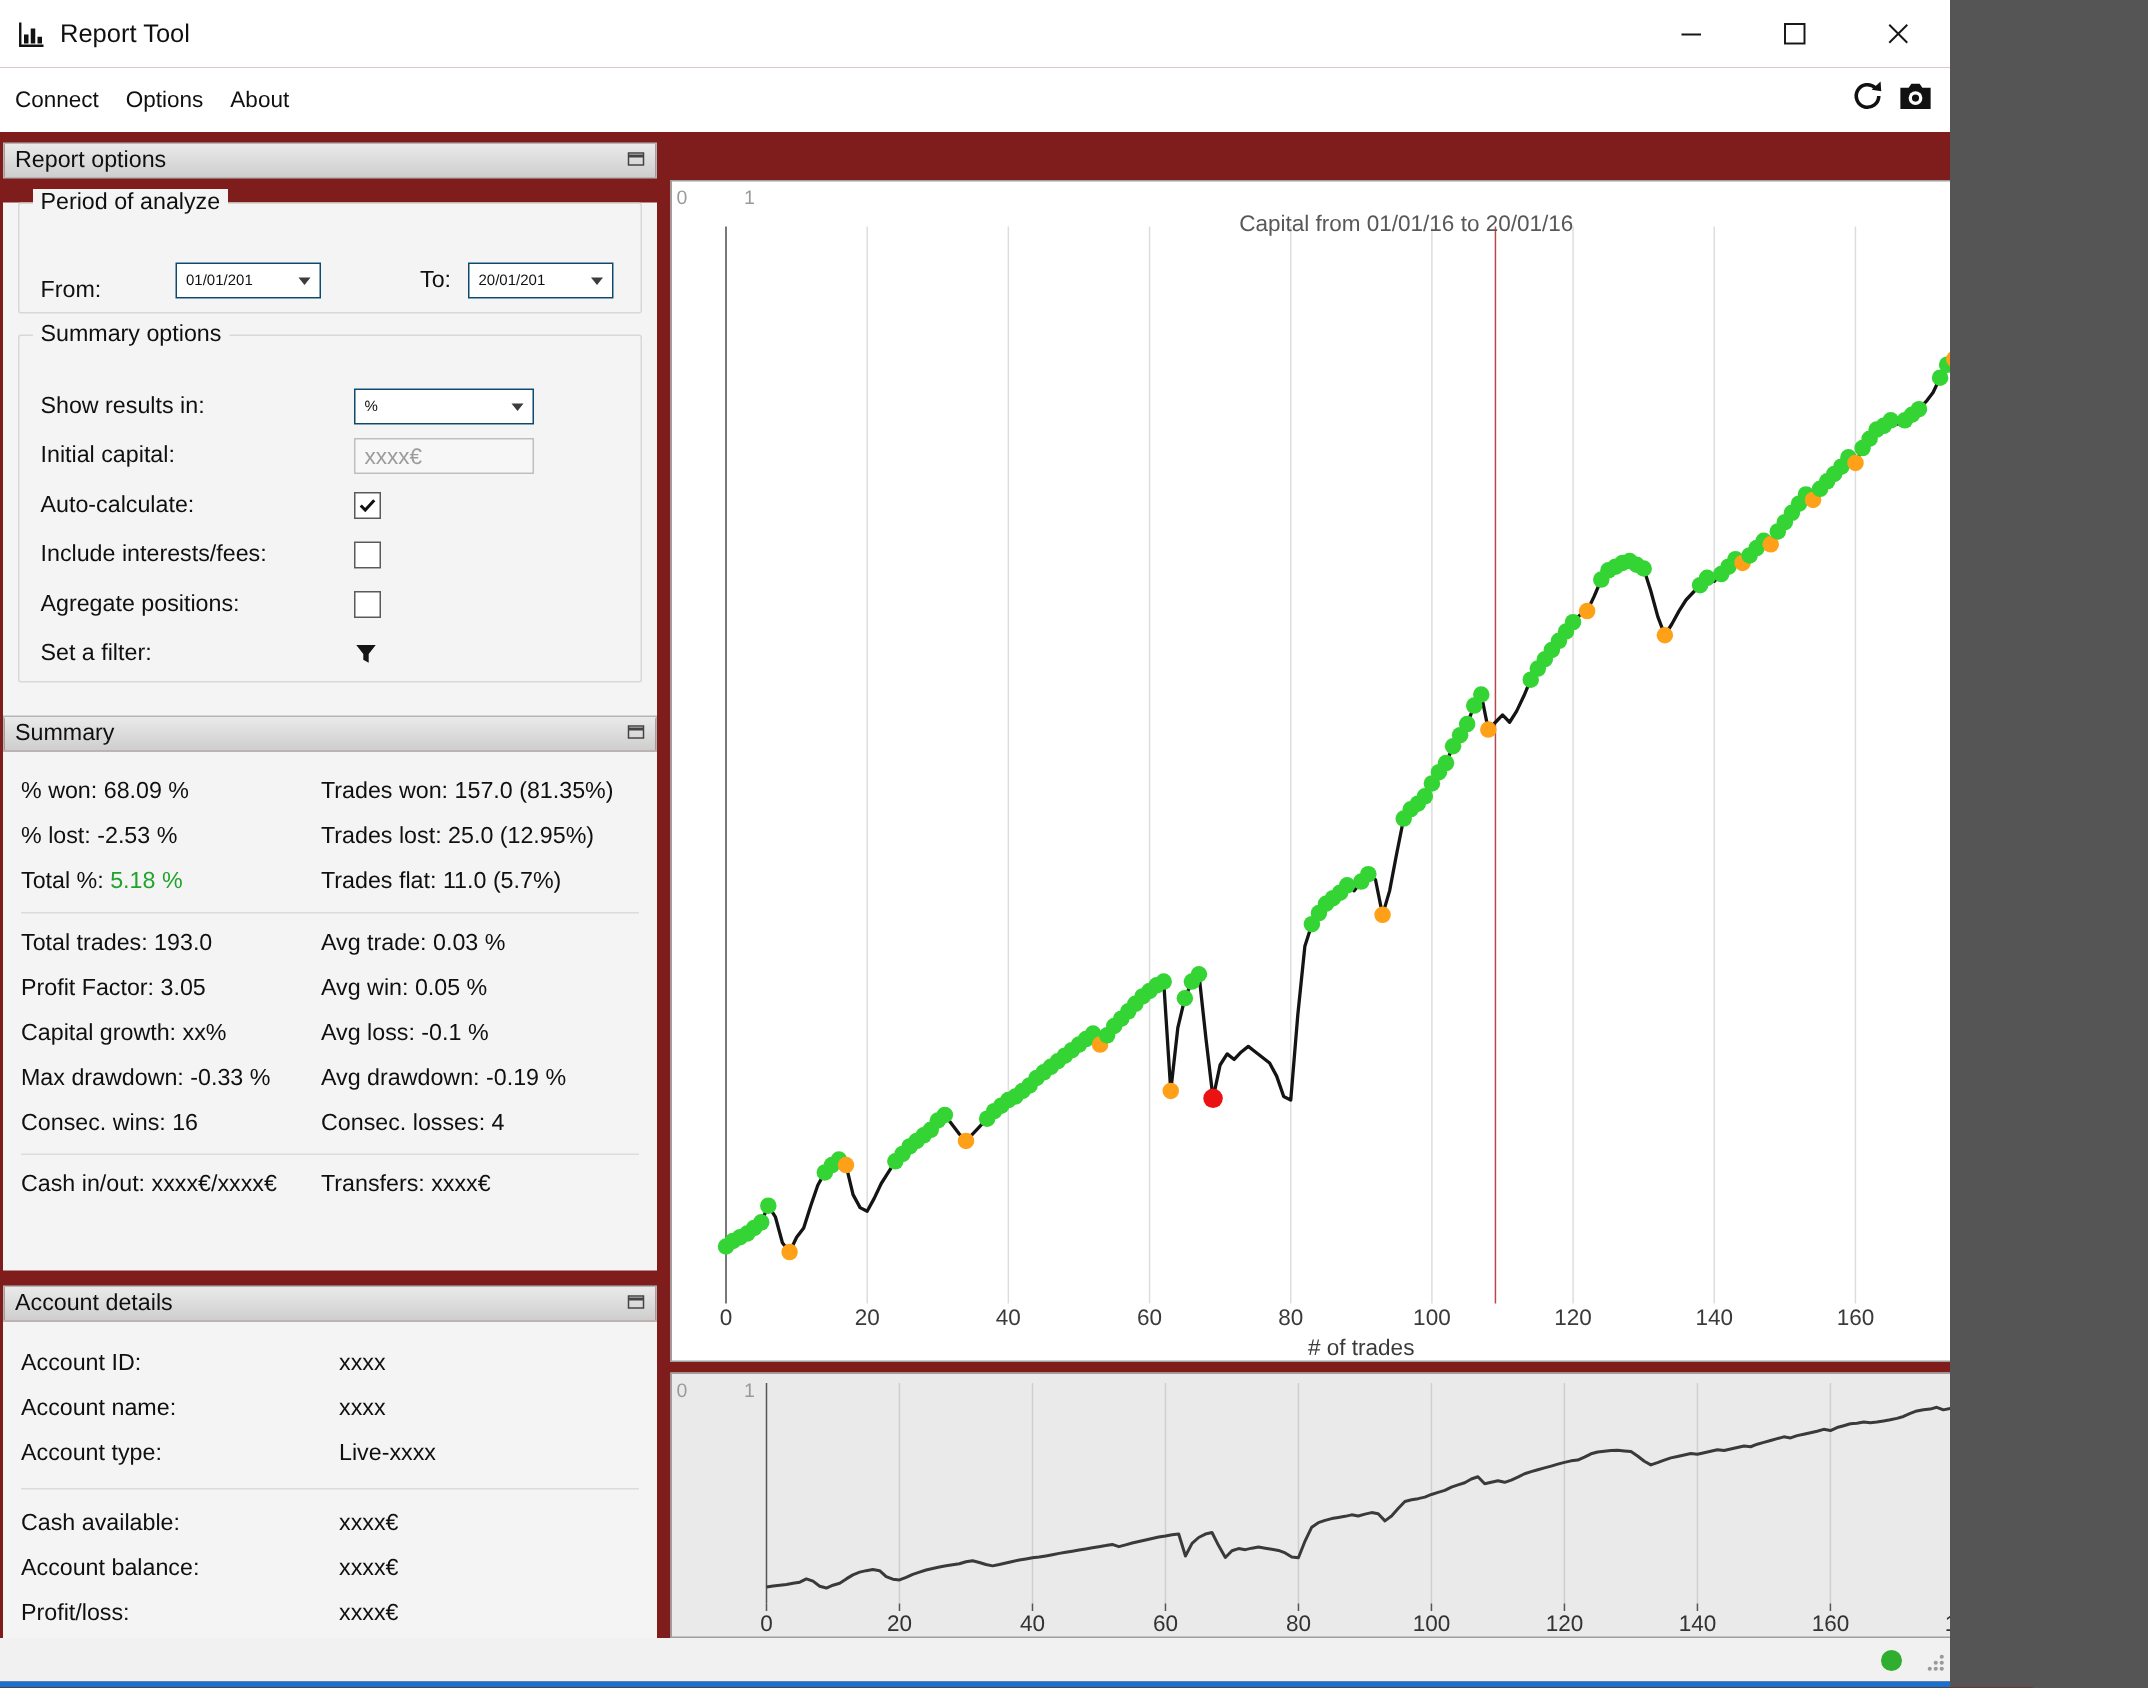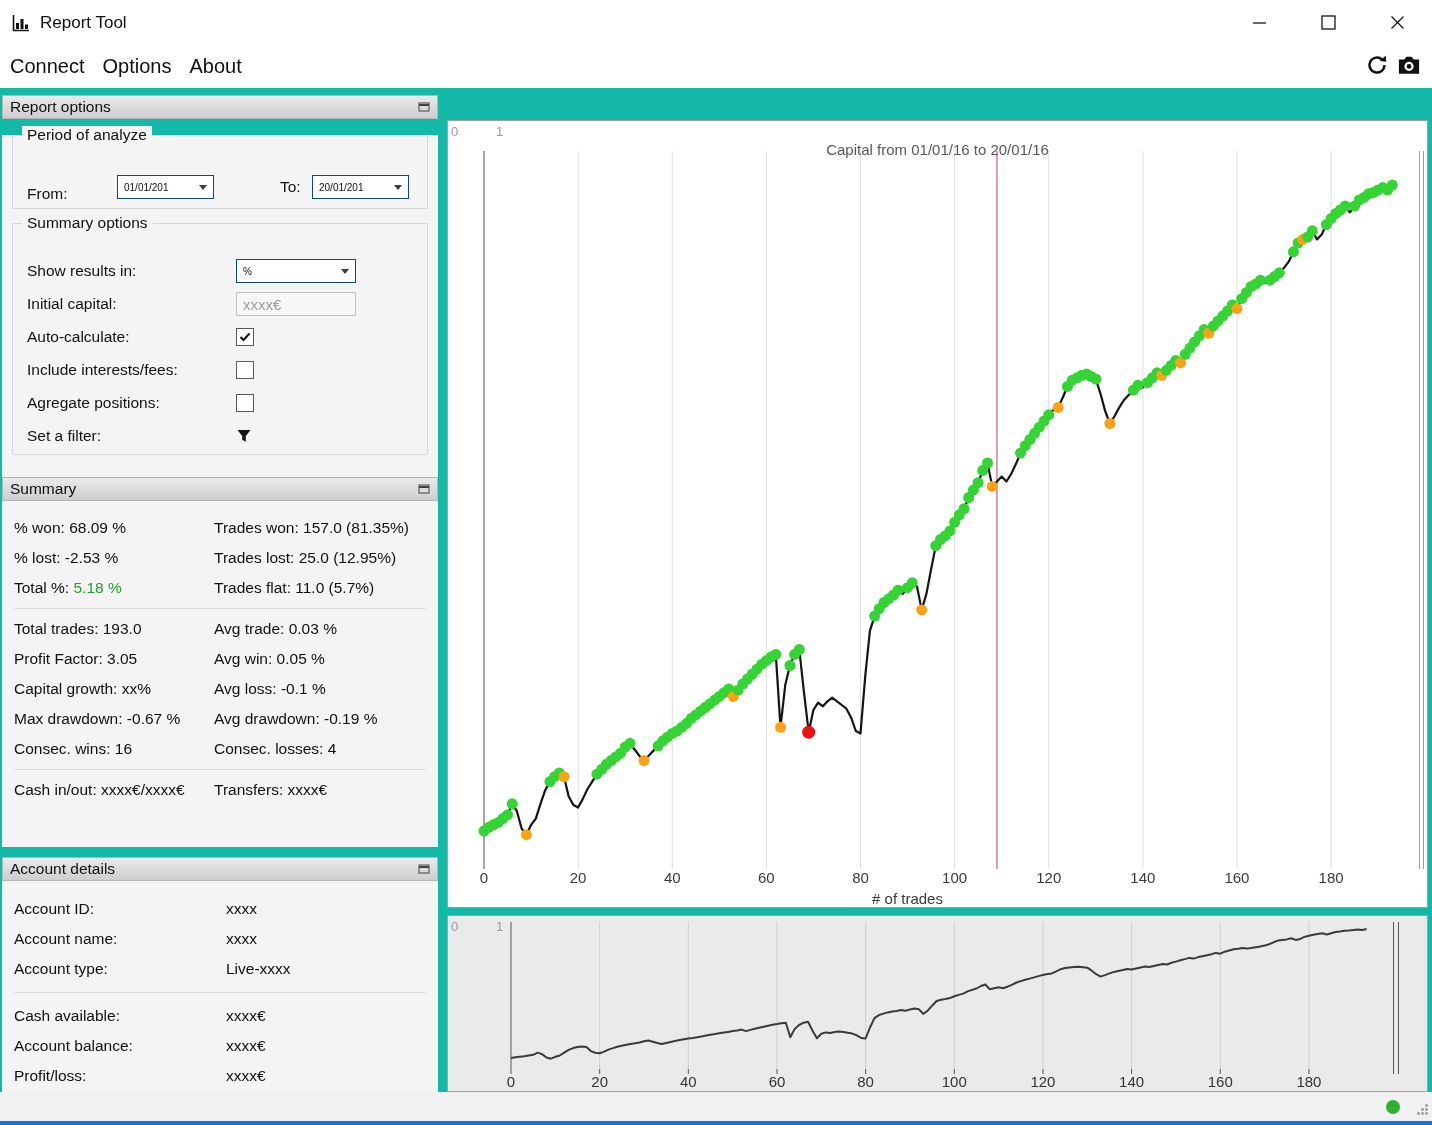--- a/index.html
+++ b/index.html
@@ -1,31 +1,31 @@
 <!DOCTYPE html>
 <html><head>
 <meta charset="utf-8">
 <style>
   * { margin:0; padding:0; box-sizing:border-box; }
   body { background:#555; font-family:"Liberation Sans", sans-serif; }
-  .window { position:relative; width:1432px; height:1125px; background:#14b8a6;
+  .window { position:relative; width:1300px; height:1125px; background:#7f1d1d;
             color:#101010; overflow:hidden; }
 
   
   .titlebar { position:absolute; top:0; left:0; right:0; height:45px; background:#fff;
               display:flex; align-items:center; }
   .app-icon { margin:0 9px 0 11px; display:flex; }
   .title-text { font-size:17px; }
   .caption { position:absolute; top:0; right:0; height:45px; display:flex; }
   .cap-btn { width:69px; height:45px; display:flex; align-items:center; justify-content:center; }
 
   
   .menubar { position:absolute; top:45px; left:0; right:0; height:43px; background:#fff;
              display:flex; align-items:center; padding-left:1px; }
-  .menu-item { font-size:20px; padding:6px 9px; cursor:default; }
+  .menu-item { font-size:15px; padding:6px 9px; cursor:default; }
   .menu-icons { position:absolute; right:12px; top:0; height:43px; display:flex;
                 align-items:center; gap:10px; }
 
   
   .dock { position:absolute; left:2px; width:436px; }
   .dock-header { height:24px; background:linear-gradient(#eaeaea,#cecece);
                  border:1px solid #b5b5b5; display:flex; align-items:center;
                  justify-content:space-between; padding:0 7px; font-size:15.5px; }
   .dock-body { background:#f4f4f4; }
   #dock-report { top:95px; }  #dock-report .dock-body { height:344px; }
@@ -258,21 +258,21 @@
       </div>
       <div class="srow">
         <span>Profit Factor: 3.05</span>
           <span>Avg win: 0.05 %</span>
       </div>
       <div class="srow">
         <span>Capital growth: xx%</span>
           <span>Avg loss: -0.1 %</span>
       </div>
       <div class="srow">
-        <span>Max drawdown: -0.67 %</span>
+        <span>Max drawdown: -0.33 %</span>
           <span>Avg drawdown: -0.19 %</span>
       </div>
       <div class="srow">
         <span>Consec. wins: 16</span>
           <span>Consec. losses: 4</span>
       </div>
       <div class="sep"></div>
       <div class="srow">
         <span>Cash in/out: xxxx€/xxxx€</span>
           <span>Transfers: xxxx€</span>

